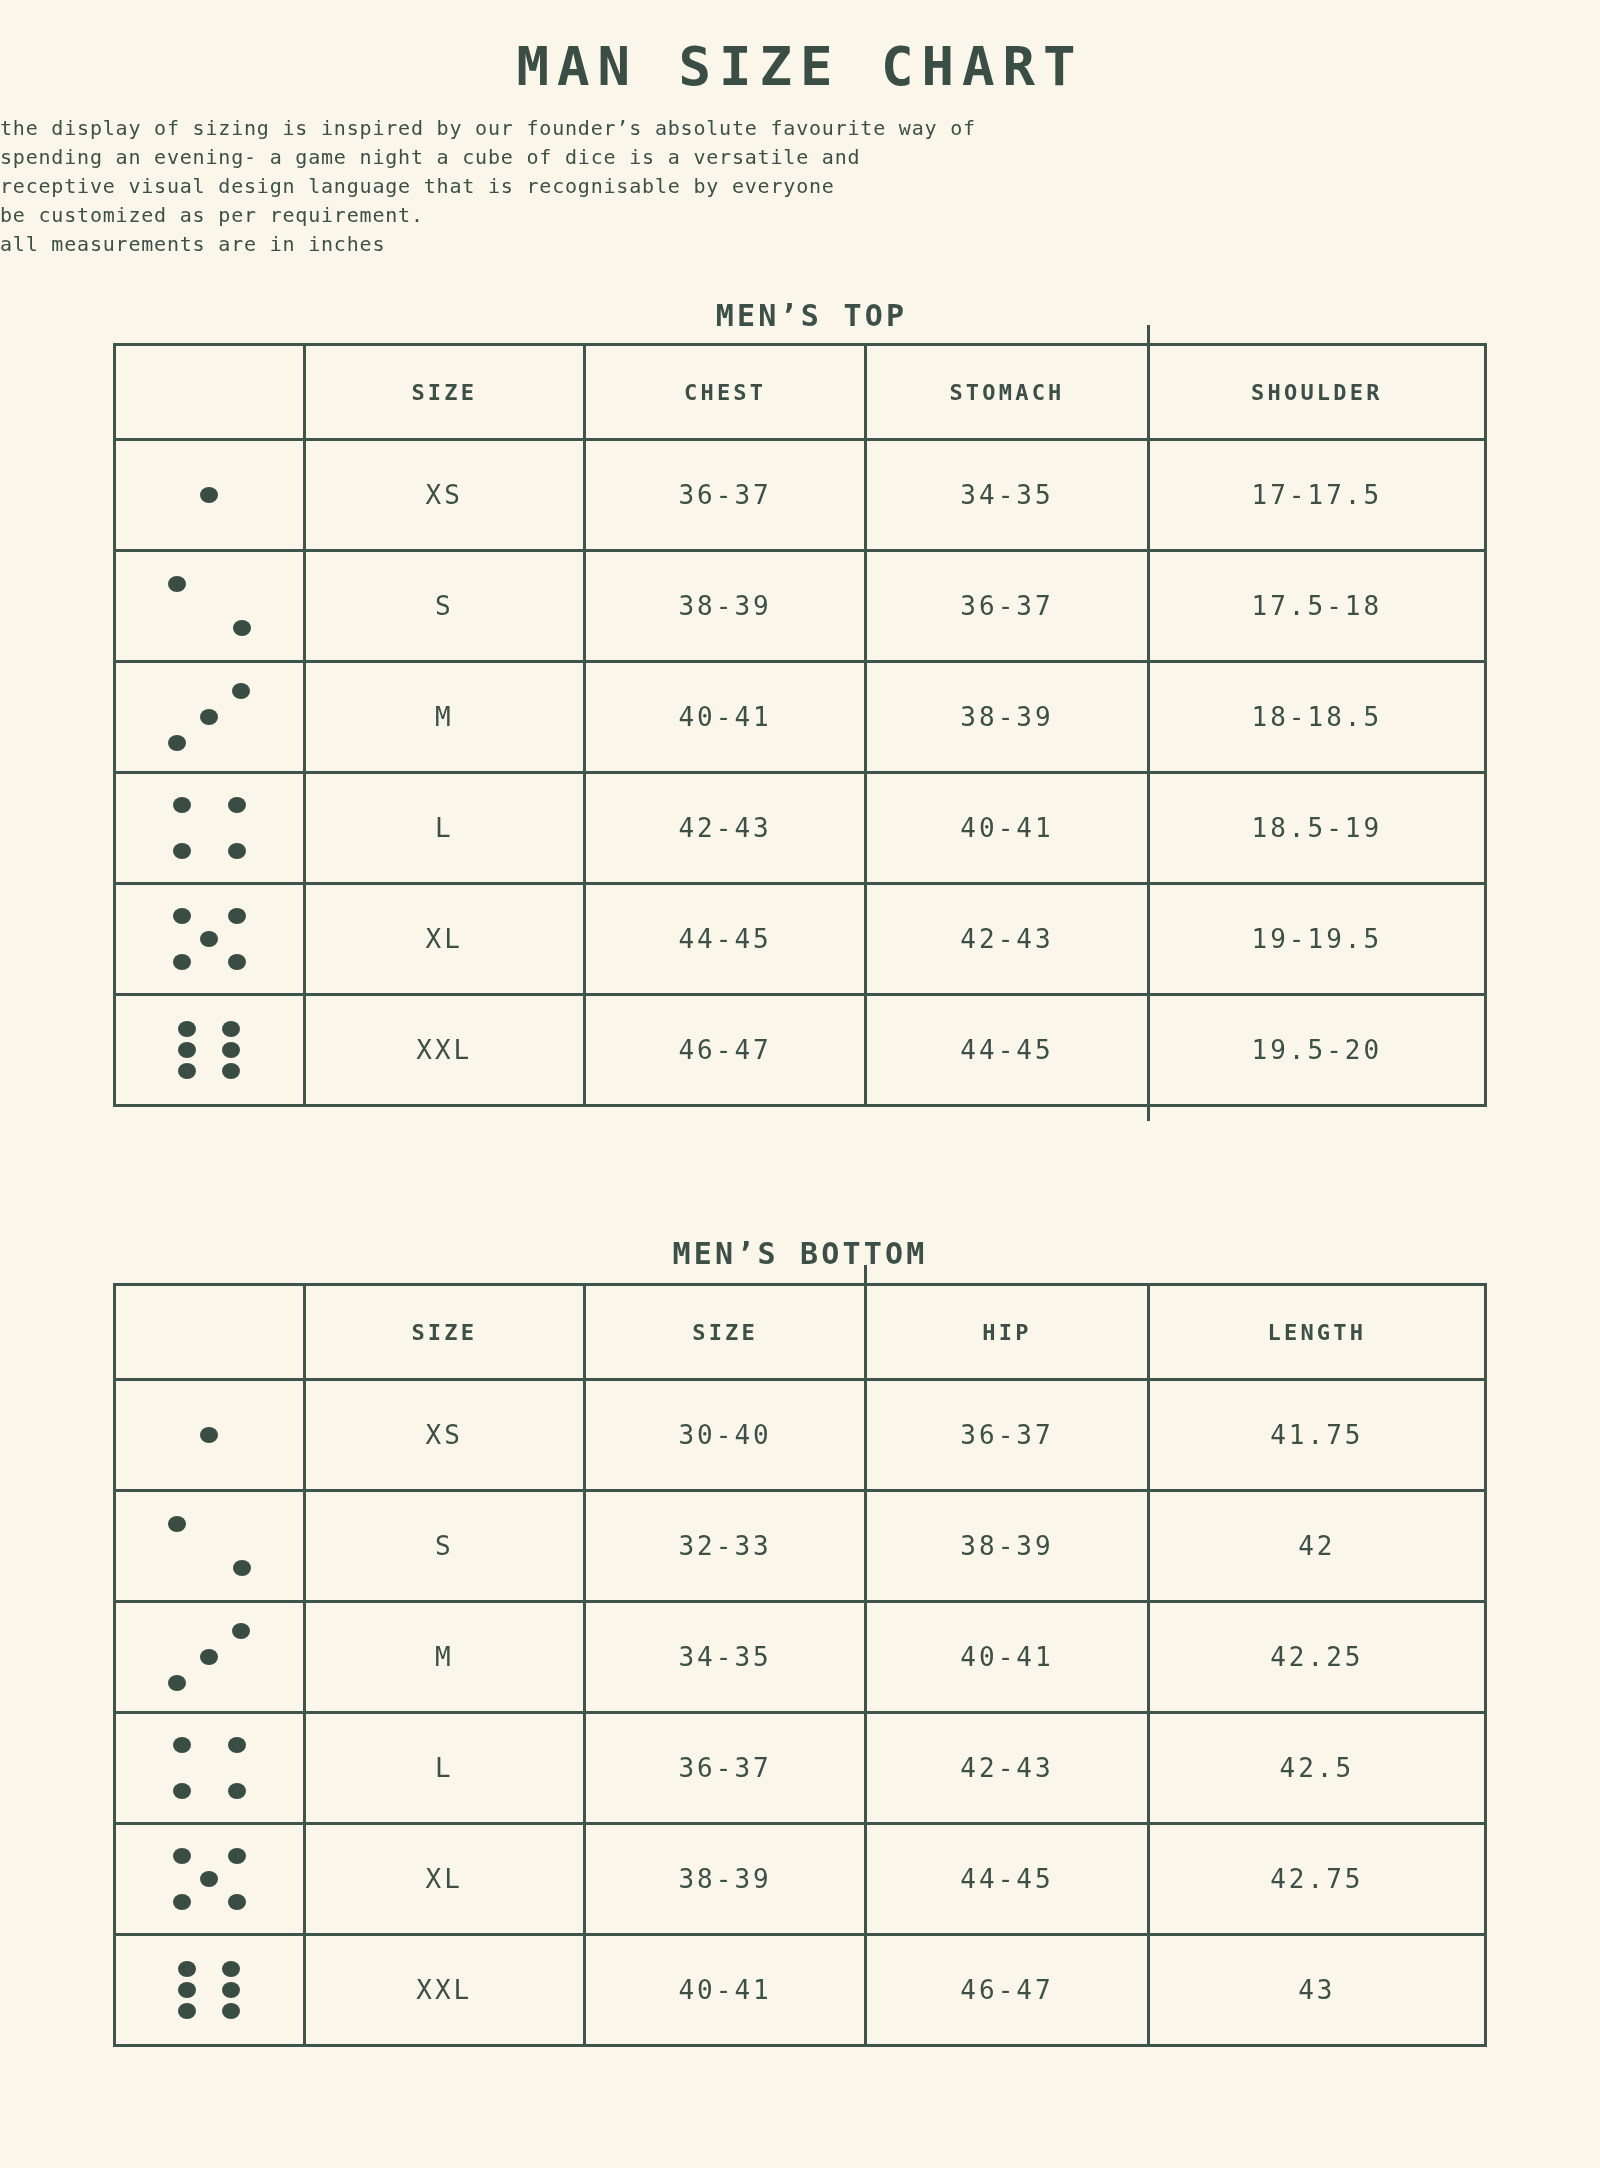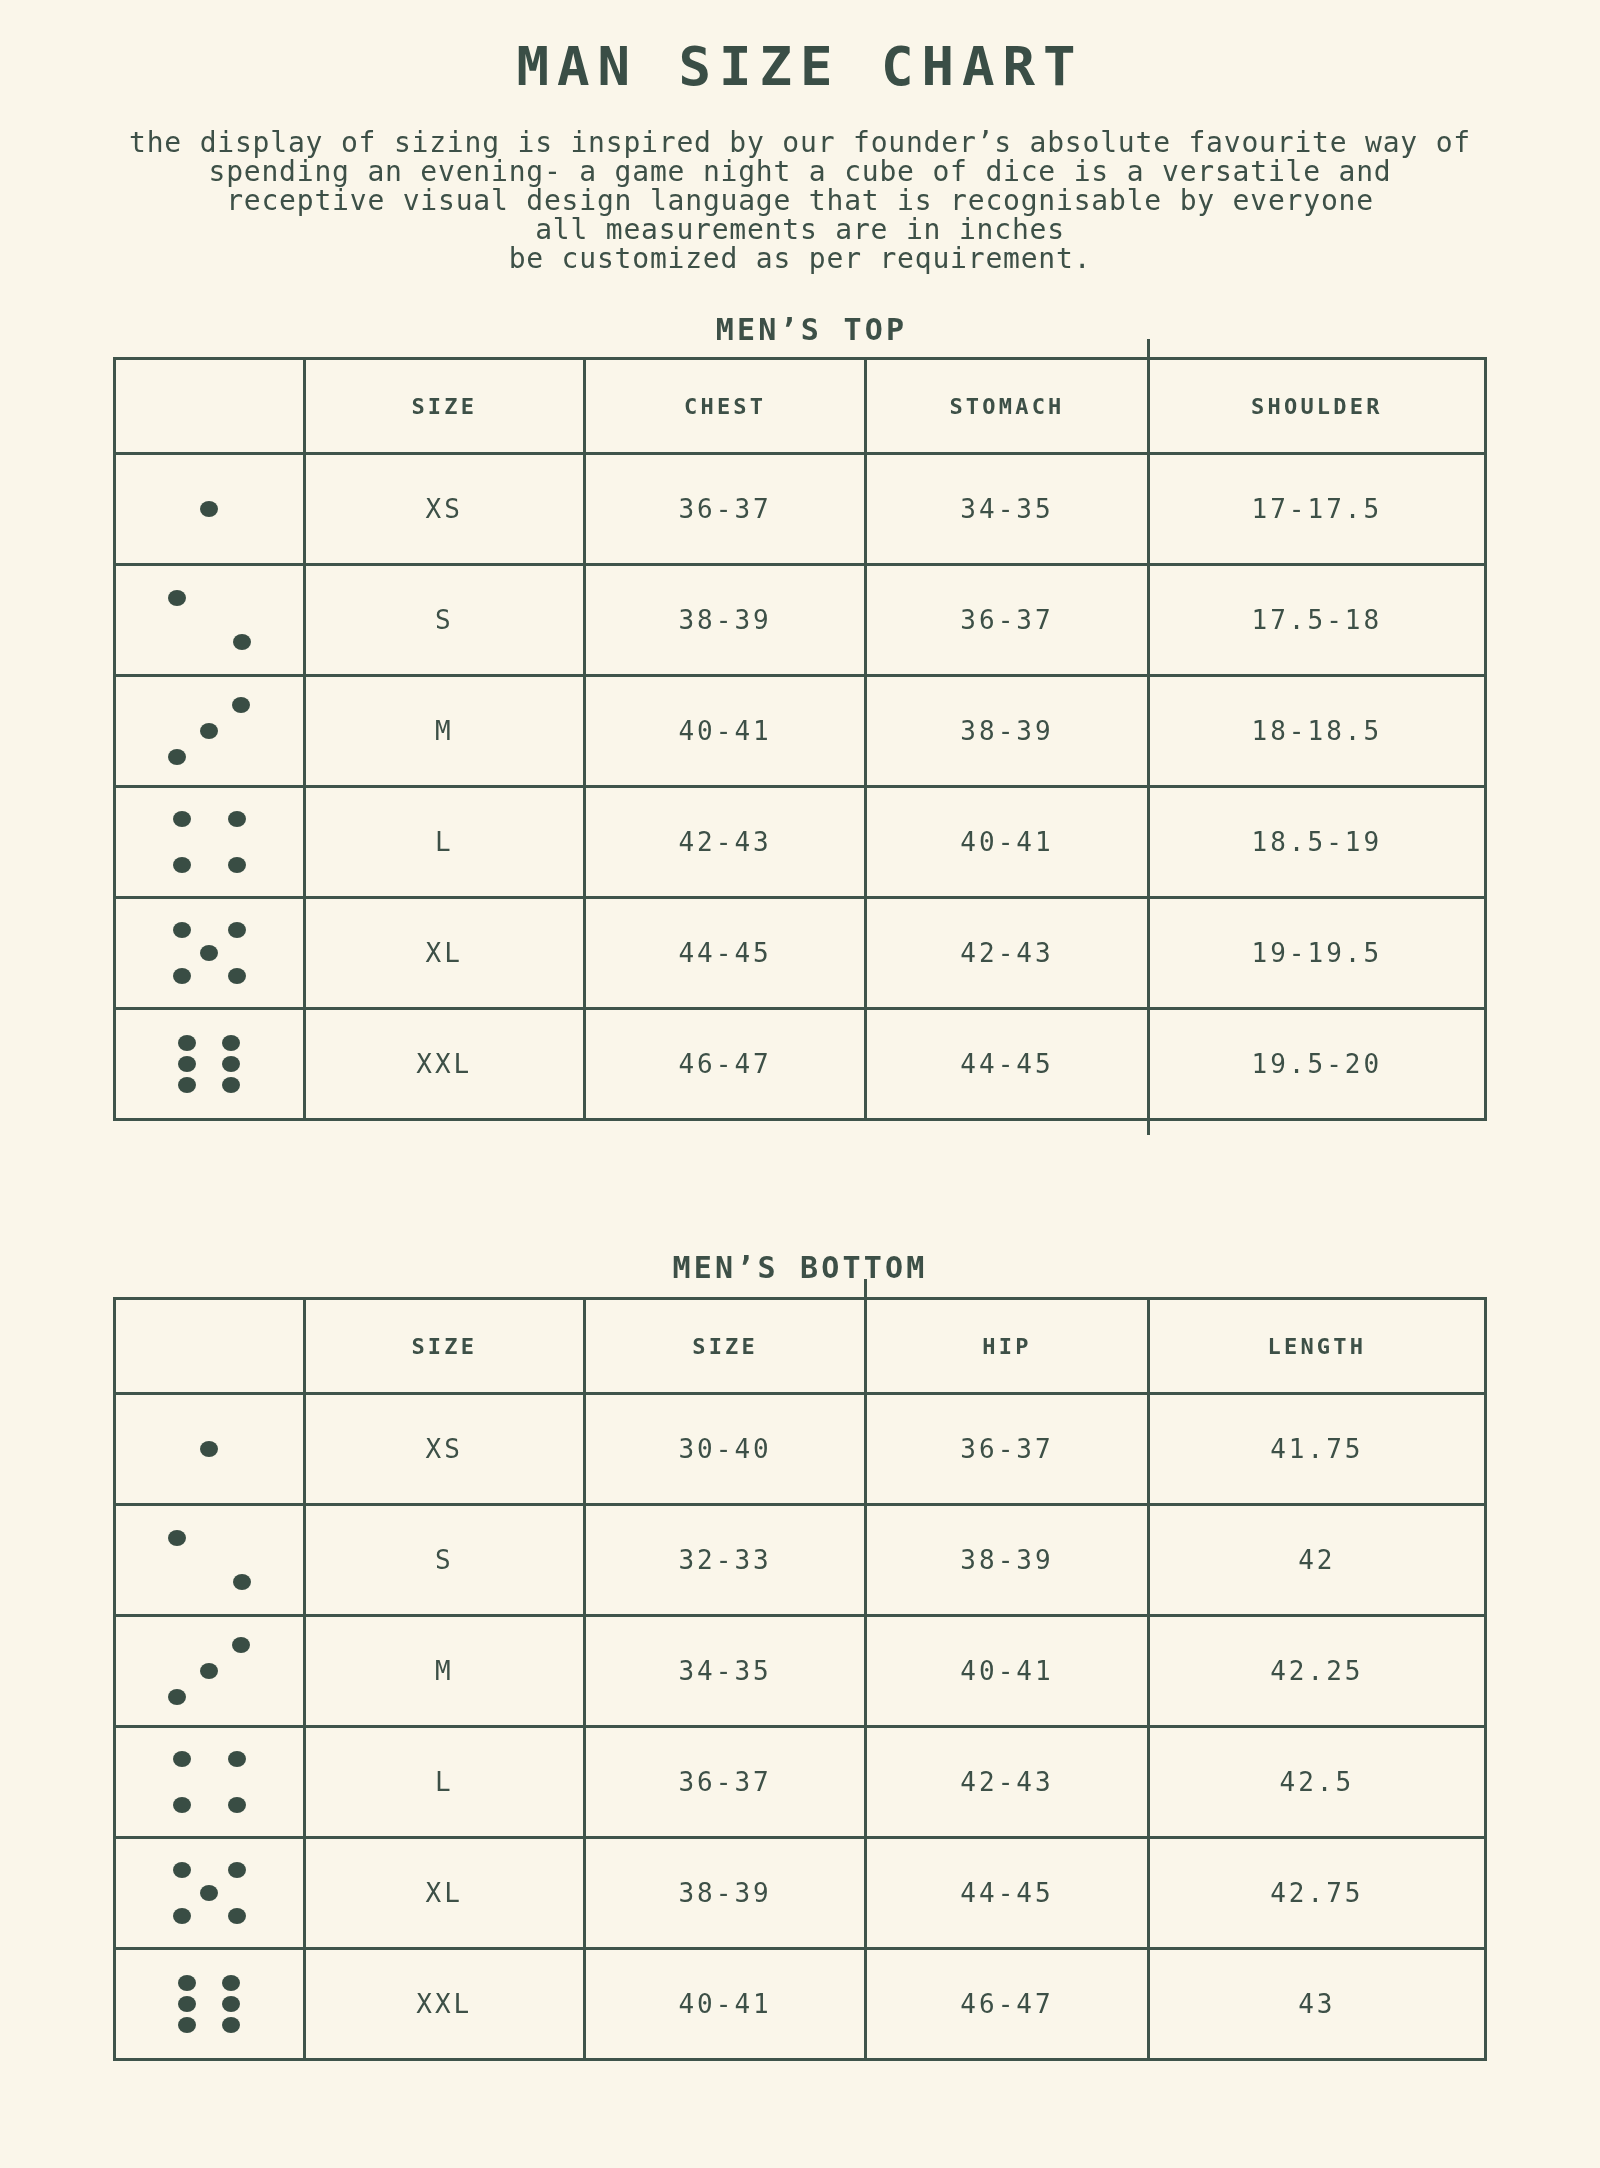--- a/index.html
+++ b/index.html
@@ -22,23 +22,22 @@
   .page-title{
     margin:40px 0 0 0;
     text-align:center;
     font-size:54px;
     line-height:54px;
     font-weight:bold;
     letter-spacing:8px;
     color:#3a4e46;
   }
   .intro{
-    margin-top:34px;
-    text-align:center;
-    font-size:28px;
+    margin-top:20px;
+    font-size:20px;
     line-height:29px;
     letter-spacing:0.8px;
   }
   .table-title{
     margin:0;
     text-align:center;
     font-size:30px;
     line-height:30px;
     font-weight:bold;
     letter-spacing:3.2px;
@@ -104,22 +103,22 @@
 <body>
 
 <div class="page">
 
   <h1 class="page-title">MAN SIZE CHART</h1>
 
   <div class="intro">
       <div>the display of sizing is inspired by our founder’s absolute favourite way of</div>
       <div>spending an evening- a game night a cube of dice is a versatile and</div>
       <div>receptive visual design language that is recognisable by everyone</div>
+      <div>be customized as per requirement.</div>
       <div>all measurements are in inches</div>
-      <div>be customized as per requirement.</div>
     </div>
 
   <section class="sec sec-top">
     <h2 class="table-title">MEN’S TOP</h2>
     <div class="tbl-wrap">
       <div class="tick tick-top"></div>
       <div class="tick tick-bottom"></div>
       <table class="size-table">
         <colgroup>
           <col style="width:13.83%">

